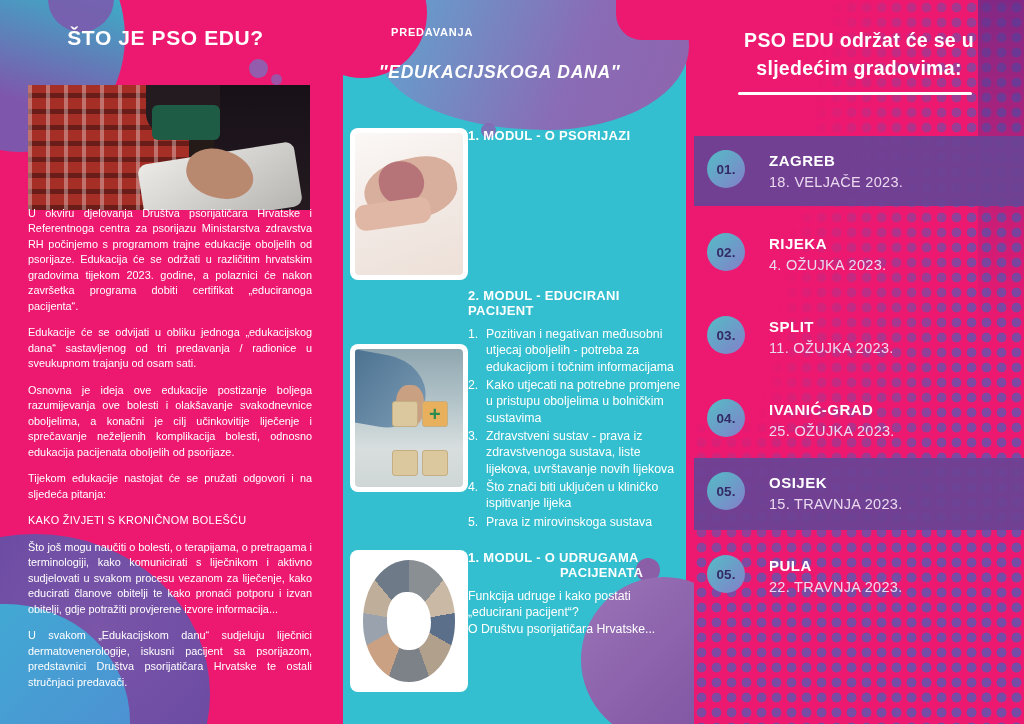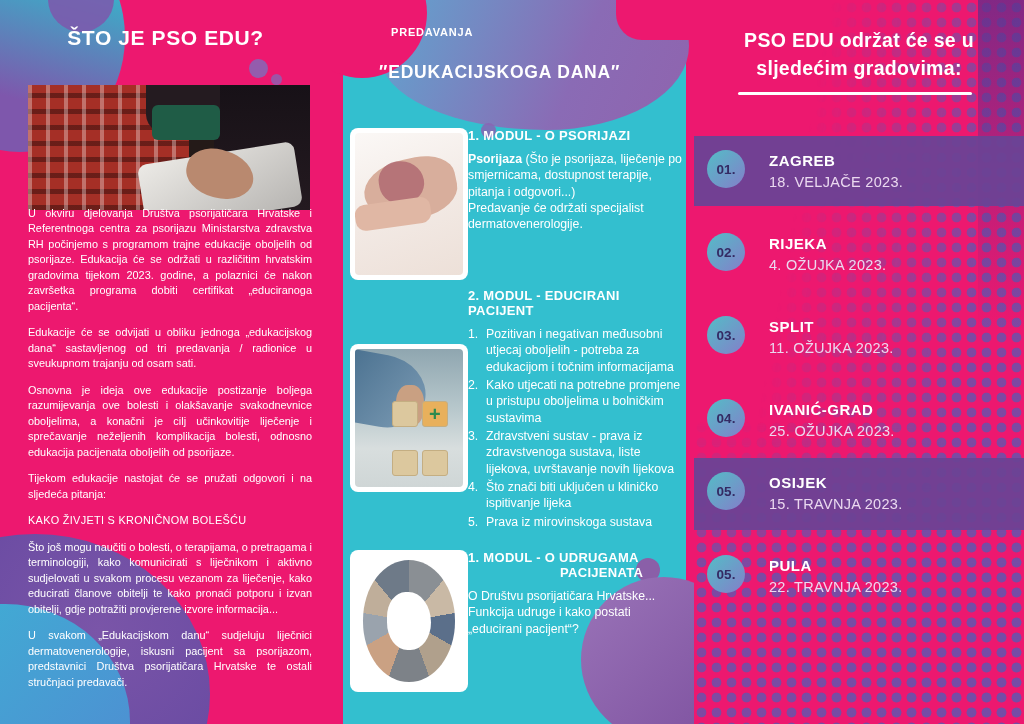--- a/index.html
+++ b/index.html
@@ -42,21 +42,21 @@
 
   
   .panel-middle { left:331px; width:363px; background:#ED186F; }
   .teal-bg { position:absolute; left:12px; right:8px; top:0; bottom:0; background:#33BFCF; border-radius:14px 14px 0 0; }
   .mid-title-blob { position:absolute; left:48px; top:-70px; width:310px; height:200px;
     background:linear-gradient(112deg,#5FA7D0 5%,#8A6BB5 65%,#8F64AE 100%);
     border-radius:48% 52% 46% 54% / 62% 58% 42% 38%; }
   .mid-pink-tl { position:absolute; left:-34px; top:-52px; width:130px; height:130px; border-radius:50%; background:#ED186F; }
   .mid-pink-tr { position:absolute; right:0; top:0; width:78px; height:40px; background:#ED186F; border-radius:0 0 0 26px; }
   .mid-title-1 { position:absolute; top:26px; left:60px; color:#fff; font-size:11px; font-weight:700; letter-spacing:.8px; }
-  .mid-title-2 { position:absolute; top:62px; left:48px; color:#fff; font-size:17.5px; font-weight:700; letter-spacing:.8px; }
+  .mid-title-2 { position:absolute; top:62px; left:48px; color:#fff; font-size:17.5px; font-weight:700; letter-spacing:.8px;font-style:italic; }
   .mid-small-dot { position:absolute; left:150px; top:123px; width:15px; height:15px; border-radius:50%; background:#8A64B4; opacity:.85; }
   .mbr-dot { position:absolute; right:34px; bottom:142px; width:24px; height:24px; border-radius:50%; background:#8A5FA8; }
   .mbr-circle { position:absolute; right:-52px; bottom:-18px; width:165px; height:165px; border-radius:50%;
     background:linear-gradient(135deg,#9A74B8,#7C4F9E); }
 
   .module { position:absolute; left:19px; right:10px; display:flex; color:#fff; }
   .mod-1 { top:128px; }
   .mod-2 { top:288px; }
   .mod-3 { top:550px; }
   .mod-photo { flex:0 0 118px; background:#fff; border-radius:8px; padding:5px; align-self:flex-start; }
@@ -173,24 +173,20 @@
   <div class="module mod-1">
     <div class="mod-photo">
       <div class="ph ph-hand">
         <div class="back"></div>
         <div class="pso"></div>
         <div class="fing"></div>
       </div>
     </div>
     <div class="mod-text">
       <div class="mod-head">1. MODUL - O PSORIJAZI</div>
-      <div class="mod-body">
-        <p><span class="lead">Psorijaza</span><span> (Što je psorijaza, liječenje po smjernicama, dostupnost terapije, pitanja i odgovori...)</span></p>
-        <p>Predavanje će održati specijalist dermatovenerologije.</p>
-      </div>
     </div>
   </div>
 
   <div class="module mod-2">
     <div class="mod-photo">
       <div class="ph ph-blocks">
         <div class="arm"></div>
         <div class="hnd"></div>
         <div class="b b1"></div>
         <div class="b b4"></div>
@@ -231,22 +227,22 @@
         <div class="ring"></div>
         <div class="ctr"></div>
       </div>
     </div>
     <div class="mod-text">
       <div class="mod-head">
         <span>1. MODUL -  O UDRUGAMA</span>
         <span class="l2">PACIJENATA</span>
       </div>
       <div class="mod-body">
+        <p>Funkcija udruge i kako postati „educirani pacijent“?</p>
         <p>O Društvu psorijatičara Hrvatske...</p>
-        <p>Funkcija udruge i kako postati „educirani pacijent“?</p>
       </div>
     </div>
   </div>
 </div>
 
 <div class="panel panel-right">
   <div class="dots dots-right"></div>
   <div class="dots dots-bottom"></div>
   <div class="edge-glow"></div>
 

